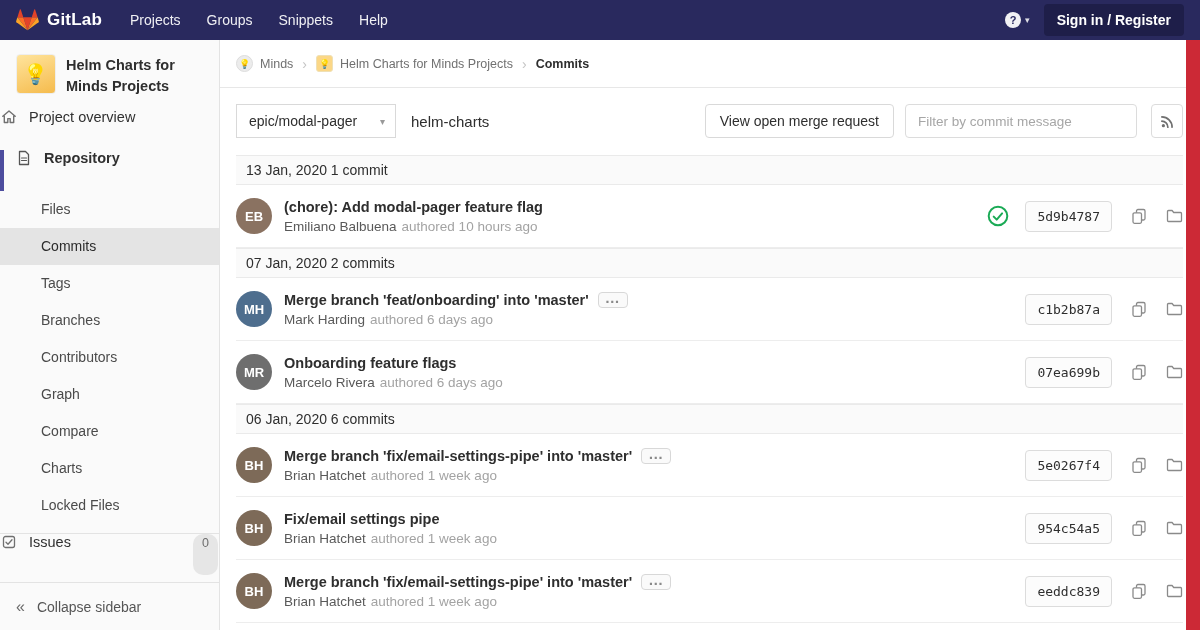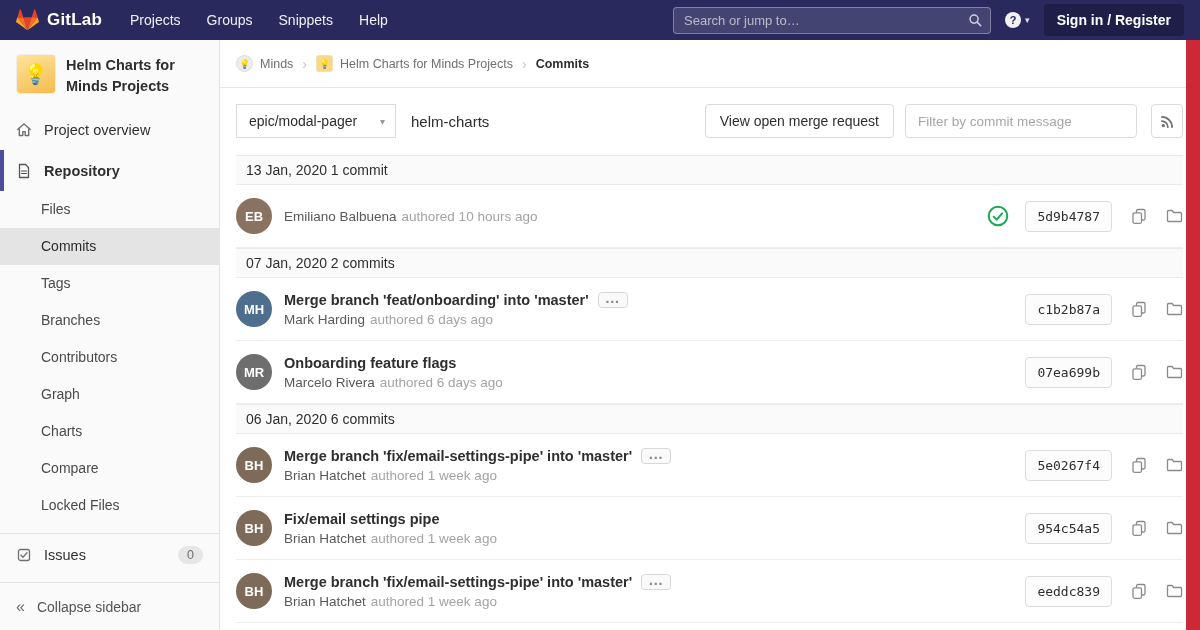--- a/index.html
+++ b/index.html
@@ -46,21 +46,21 @@
     background:#fafafa; border-right:1px solid #e3e3e3;
   }
   .project-head { display:flex; align-items:flex-start; gap:10px; padding:14px 16px 12px; cursor:pointer; }
   .project-avatar {
     width:40px; height:40px; border-radius:4px; flex:none;
     background:linear-gradient(160deg,#ffe49c,#f5bb4d); border:1px solid #eee;
     display:flex; align-items:center; justify-content:center; font-size:20px;
   }
   .project-title { font-size:14.5px; font-weight:bold; line-height:1.45; padding-top:1px; }
   .side-item {
-    display:flex; align-items:center; gap:12px; height:41px; padding:0 16px;
+    display:flex; gap:12px; height:41px; padding:0 1px;
     font-size:14.5px; color:#303030; cursor:pointer;
   }
   .side-item svg { flex:none; }
   .side-item.repository { border-left:4px solid #4d4d9e; padding-left:12px; font-weight:bold; }
   .sub-item {
     display:block; height:37px; line-height:37px; padding-left:41px;
     font-size:14px; color:#4a4a4a; cursor:pointer;
   }
   .sub-item.current { background:#e4e4e4; color:#2b2b2b; }
   .side-divider { border-top:1px solid #e3e3e3; margin-top:9px; }
@@ -164,27 +164,20 @@
     </svg>
     <span class="brand-text">GitLab</span>
   </a>
   <nav class="nav-links">
     <a>Projects</a>
     <a>Groups</a>
     <a>Snippets</a>
     <a>Help</a>
   </nav>
   <div class="nav-right">
-    <div class="searchbox">
-      <input placeholder="Search or jump to…" style="">
-      <svg class="search-ic" width="15" height="15" viewBox="0 0 16 16">
-        <circle cx="6.5" cy="6.5" r="4.3" fill="none" stroke="#cfd0e0" stroke-width="1.6"></circle>
-        <line x1="10" y1="10" x2="13.6" y2="13.6" stroke="#cfd0e0" stroke-width="1.6" stroke-linecap="round"></line>
-      </svg>
-    </div>
     <div class="help">
       <span class="help-circle">?</span>
       <span class="help-caret">▾</span>
     </div>
     <button class="signin">Sign in / Register</button>
   </div>
 </header>
 
 <aside class="sidebar">
   <div class="project-head">
@@ -207,22 +200,22 @@
       </svg>
       <span>Repository</span>
     </a>
     <div>
       <a class="sub-item">Files</a>
       <a class="sub-item current">Commits</a>
       <a class="sub-item">Tags</a>
       <a class="sub-item">Branches</a>
       <a class="sub-item">Contributors</a>
       <a class="sub-item">Graph</a>
+      <a class="sub-item">Compare</a>
       <a class="sub-item">Charts</a>
-      <a class="sub-item">Compare</a>
       <a class="sub-item">Locked Files</a>
     </div>
     <div class="side-divider"></div>
     <a class="side-item">
       <svg width="16" height="16" viewBox="0 0 16 16">
         <rect x="2.5" y="2.5" width="11" height="11" rx="2" fill="none" stroke="#707070" stroke-width="1.3"></rect>
         <path d="M5 8.3l2 2 4-4.6" fill="none" stroke="#707070" stroke-width="1.3" stroke-linecap="round" stroke-linejoin="round"></path>
       </svg>
       <span>Issues</span>
       <span class="issues-badge">0</span>
@@ -266,20 +259,23 @@
       </button>
     </div>
 
     <div class="commit-list">
 
       <div class="date-header">13 Jan, 2020 1 commit</div>
 
       <div class="commit-row">
         <span class="c-avatar av-eb">EB</span>
         <div class="c-info">
+          <div class="c-title-row">
+            <a class="c-title">(chore): Add modal-pager feature flag</a>
+          </div>
           <div class="c-meta">
             <a class="c-author">Emiliano Balbuena</a>
             <span class="c-time">authored 10 hours ago</span>
           </div>
         </div>
         <div class="c-right">
           <span class="status-icon">
             <svg width="22" height="22" viewBox="0 0 22 22">
               <circle cx="11" cy="11" r="9.3" fill="none" stroke="#1aaa55" stroke-width="2"></circle>
               <path d="M6.7 11.6l3 3 5.4-6.2" fill="none" stroke="#1aaa55" stroke-width="2" stroke-linecap="round" stroke-linejoin="round"></path>

